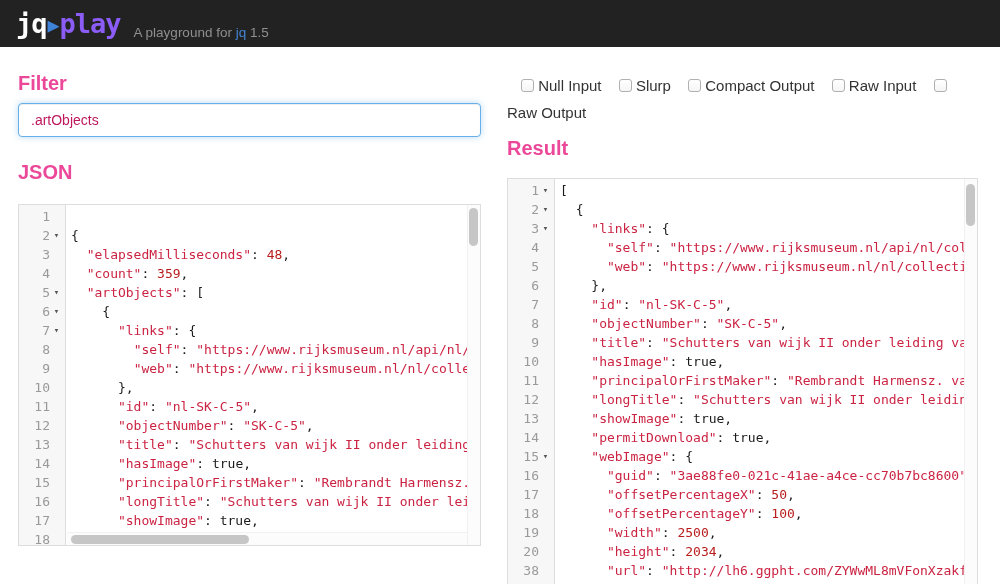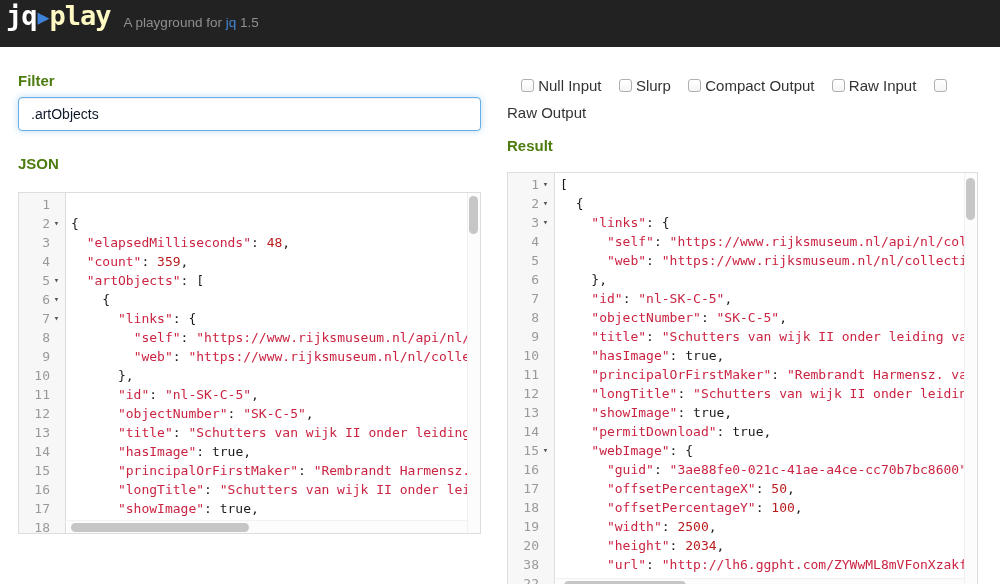--- a/index.html
+++ b/index.html
@@ -1,37 +1,37 @@
 <!DOCTYPE html>
 <html><head>
 <meta charset="utf-8">
 <style>
   * { margin:0; padding:0; box-sizing:border-box; }
   html,body { width:1000px; height:584px; overflow:hidden; background:#fff;
     font-family:"Liberation Sans", sans-serif; }
 
   
-  .header { height:47px; background:#222222; display:flex; align-items:flex-start; padding:0 6px; }
+  .header { height:47px; background:#222222; display:flex; align-items:center; padding:0 16px; }
   .logo { font-family:"DejaVu Sans Mono", monospace; font-weight:bold; font-size:27px;
     letter-spacing:-1px; display:flex; align-items:center; cursor:pointer; }
   .logo .jq { color:#ffffff; }
   .logo .arrow { color:#3e83d8; font-size:20px; margin:0 1px; position:relative; top:1px; }
-  .logo .play { color:#fef9c3; }
+  .logo .play { color:#8b5cf6; }
   .tagline { margin-left:13px; font-size:13.5px; color:#8f8f8f; position:relative; top:3px;margin-top:12px; }
   .tagline .jq-link { color:#4285d6; cursor:pointer; }
 
   
   .main { display:flex; padding:25px 22px 0 18px; }
   .col-left  { width:463px; margin-right:26px; flex:none; }
   .col-right { width:471px; flex:none; }
 
-  .lbl { font-size:15px; font-weight:bold; color:#4d7c0f; margin-bottom:8px; }
-
-  
-  .filter-input { width:100%; height:34px; padding:16px 12px; font-size:14px; color:#0f172a;
+  .lbl { font-size:20px; font-weight:bold; color:#ec4899; margin-bottom:8px; }
+
+  
+  .filter-input { width:100%; height:34px; padding:16px 12px; font-size:14px; color:#be185d;
     font-family:"Liberation Sans", sans-serif;
     border:1px solid #66afe9; border-radius:4px; outline:none;
     box-shadow: inset 0 1px 1px rgba(0,0,0,.075), 0 0 7px rgba(102,175,233,.45);
     margin-bottom:24px; }
   .json-lbl { margin-bottom:20px; margin-top:0; }
 
   
   .options { font-size:15px; color:#333; line-height:27px; text-indent:14px; margin-bottom:11px; }
   .options label { cursor:pointer; margin-right:13px;margin-top:20px; }
   .options input[type=checkbox] { -webkit-appearance:none; appearance:none;

